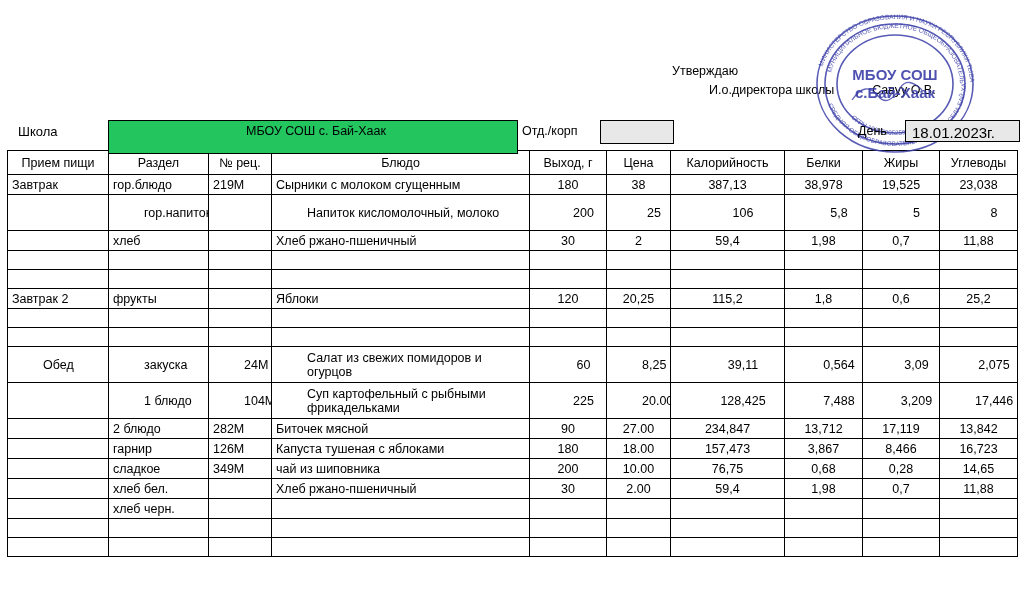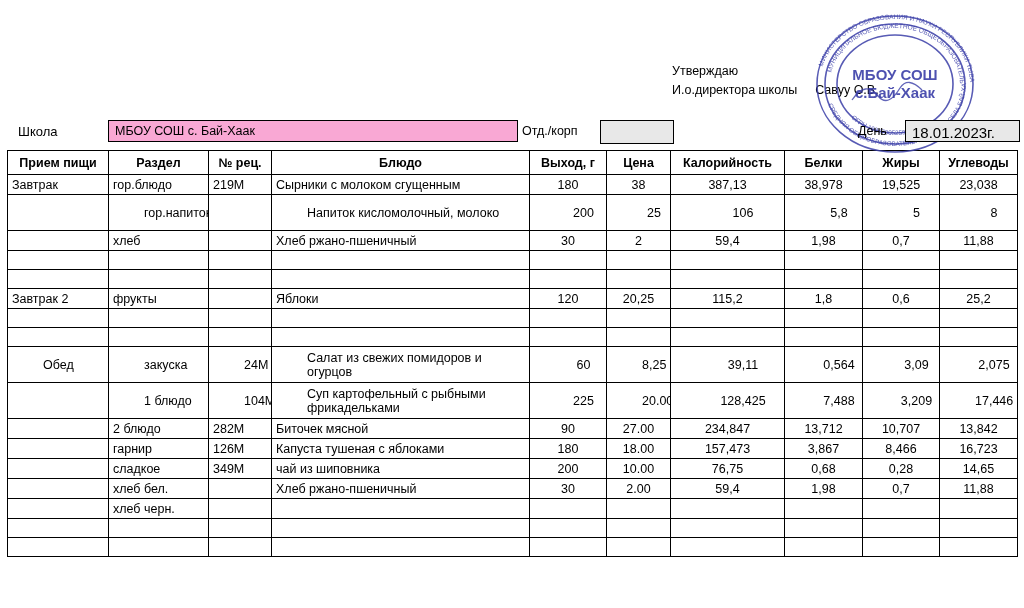--- a/index.html
+++ b/index.html
@@ -26,21 +26,22 @@
   .approve-block {
     position: absolute;
     left: 672px;
     top: 62px;
     font-size: 12.5px;
     line-height: 19px;
     white-space: nowrap;
   }
   .approve-row-2 {
     display: flex;
-    gap: 18px;
+    gap: 38px;
+    margin-left: 37px;
   }
 
   
   .stamp {
     position: absolute;
     left: 790px;
     top: 4px;
     width: 210px;
     height: 150px;
     pointer-events: none;
@@ -59,26 +60,27 @@
     position: absolute;
     left: 18px;
     top: 4px;
     font-size: 13px;
   }
   .box-school {
     position: absolute;
     left: 108px;
     top: 0px;
     width: 410px;
-    height: 22px;
+    height: 34px;
     border: 1px solid #000;
-    background: #f9a8d4;
+    background: #22c55e;
     font-size: 12.5px;
     padding: 3px 0 0 6px;
     box-sizing: border-box;
+    text-align: center;
   }
   .lbl-otd {
     position: absolute;
     left: 522px;
     top: 4px;
     font-size: 12.5px;
     text-align: right;
   }
   .box-otd {
     position: absolute;
@@ -119,21 +121,21 @@
   table.menu td, table.menu th {
     border: 1px solid #000;
     padding: 2px 4px;
     vertical-align: middle;
     height: 20px;
     box-sizing: border-box;
     overflow: hidden;
     white-space: nowrap;
   }
   table.menu th {
-    font-weight: bold;
+    font-weight: normal;
     text-align: center;
     height: 24px;
   }
   td.c { text-align: center; }
   td.l { text-align: left; }
   tr.empty td { height: 19px; }
   tr.tall td { height: 36px; padding-left: 35px; }
   .wrap { white-space: normal; line-height: 14px; }
 
   
@@ -338,21 +340,21 @@
       </tr>
       <tr>
         <td class="l"></td>
         <td class="l">2 блюдо</td>
         <td class="l">282М</td>
         <td class="l">Биточек мясной</td>
         <td class="c">90</td>
         <td class="c">27.00</td>
         <td class="c">234,847</td>
         <td class="c">13,712</td>
-        <td class="c">10,707</td>
+        <td class="c">17,119</td>
         <td class="c">13,842</td>
       </tr>
       <tr>
         <td class="l"></td>
         <td class="l">гарнир</td>
         <td class="l">126М</td>
         <td class="l">Капуста тушеная с яблоками</td>
         <td class="c">180</td>
         <td class="c">18.00</td>
         <td class="c">157,473</td>

